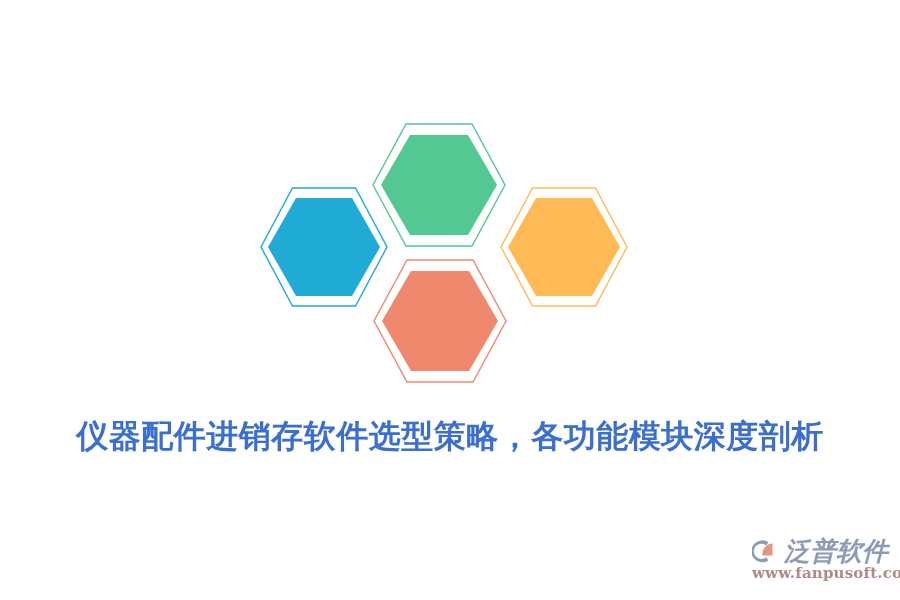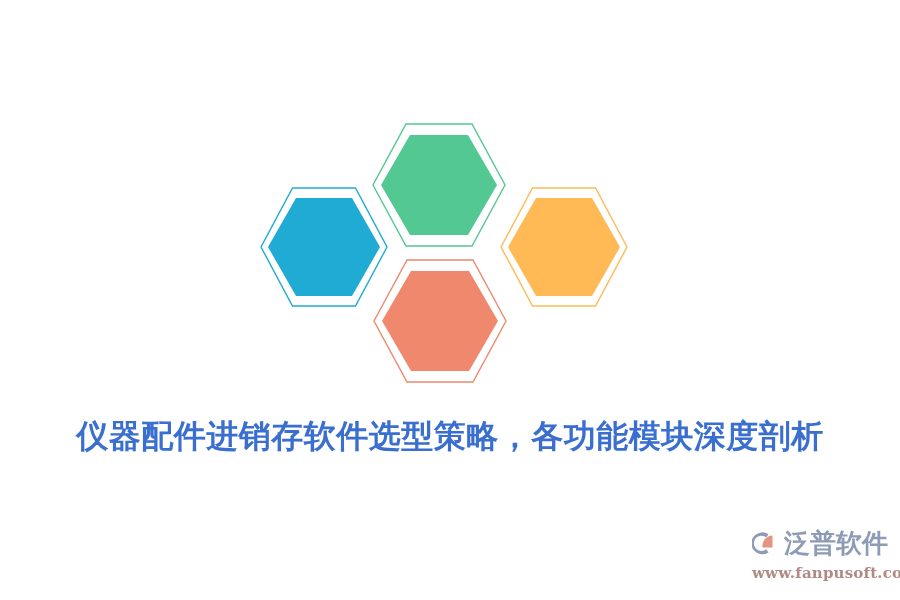--- a/index.html
+++ b/index.html
@@ -51,22 +51,23 @@
   
   .watermark {
     position: absolute;
     right: 12px;
     bottom: 10px;
     width: 136px;
     height: 62px;
   }
   .wm-row {
     display: flex;
-    align-items: flex-start;
+    align-items: flex-end;
     height: 38px;
+    font-style: italic;
   }
   .wm-mark {
     width: 30px;
     height: 30px;
     flex: 0 0 30px;
     margin-right: 2px;
   }
   .wm-brand {
     color: #8e9bb5;
     font-family: "DejaVu Sans", "Liberation Sans", sans-serif;

